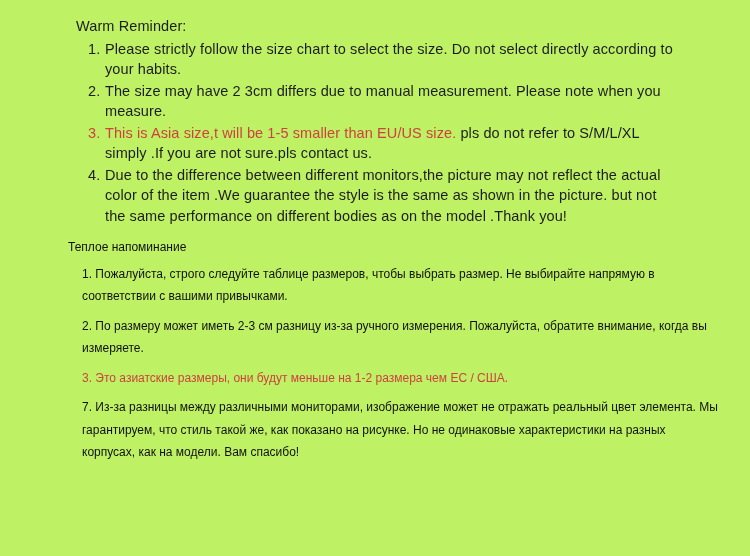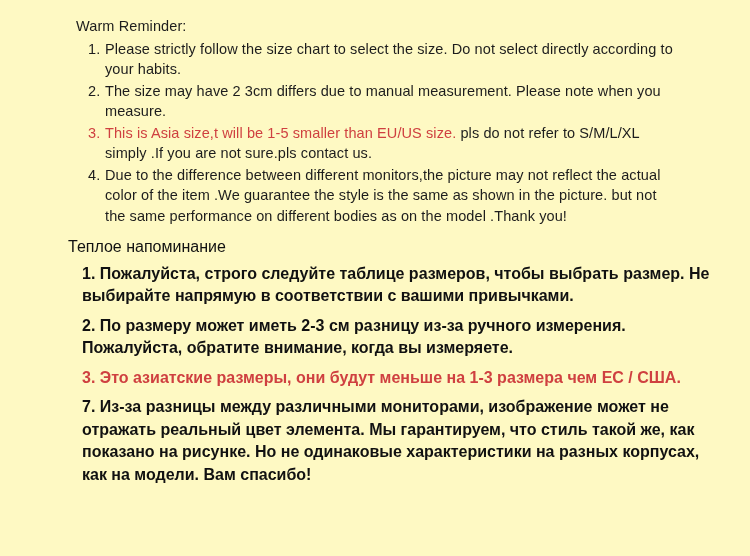--- a/index.html
+++ b/index.html
@@ -6,21 +6,21 @@
     margin: 0;
     padding: 0;
     background: #ffffff;
   }
   .page {
     position: relative;
     width: 750px;
     height: 556px;
     box-sizing: border-box;
     padding: 16px 30px 0 68px;
-    background: #fef9c3;
+    background: #bef264;
     overflow: hidden;
     font-family: "Liberation Sans", sans-serif;
     color: #1d1d1d;
   }
   
   .en {
     font-size: 14.5px;
     line-height: 20.5px;
     letter-spacing: 0.1px;
   }
@@ -38,31 +38,30 @@
     margin-bottom: 1px;
   }
   .en-item .num {
     position: absolute;
     left: 0;
     top: 0;
   }
   
   .ru {
     margin-top: 10px;
-    font-size: 16px;
+    font-size: 12px;
     line-height: 22.5px;
     color: #111111;
   }
   .ru-title {
     margin-bottom: 4px;
   }
   .ru-para {
     margin: 0 0 7px 14px;
     max-width: 645px;
-    font-weight: bold;
   }
   .red {
     color: #cf4040;
   }
   .block {
     display: block;
   }
 </style>
 </head>
 <body>
@@ -103,21 +102,21 @@
 
     <p class="ru-para">
       <span>1. Пожалуйста, строго следуйте таблице размеров, чтобы выбрать размер. Не выбирайте напрямую в соответствии с вашими привычками.</span>
     </p>
 
     <p class="ru-para">
       <span>2. По размеру может иметь 2-3 см разницу из-за ручного измерения. Пожалуйста, обратите внимание, когда вы измеряете.</span>
     </p>
 
     <p class="ru-para">
-      <span class="red block">3. Это азиатские размеры, они будут меньше на 1-3 размера чем ЕС / США.</span>
+      <span class="red block">3. Это азиатские размеры, они будут меньше на 1-2 размера чем ЕС / США.</span>
     </p>
 
     <p class="ru-para">
       <span>7. Из-за разницы между различными мониторами, изображение может не отражать реальный цвет элемента. Мы гарантируем, что стиль такой же, как показано на рисунке. Но не одинаковые характеристики на разных корпусах, как на модели. Вам спасибо!</span>
     </p>
 
   </section>
 
 </div>
 

